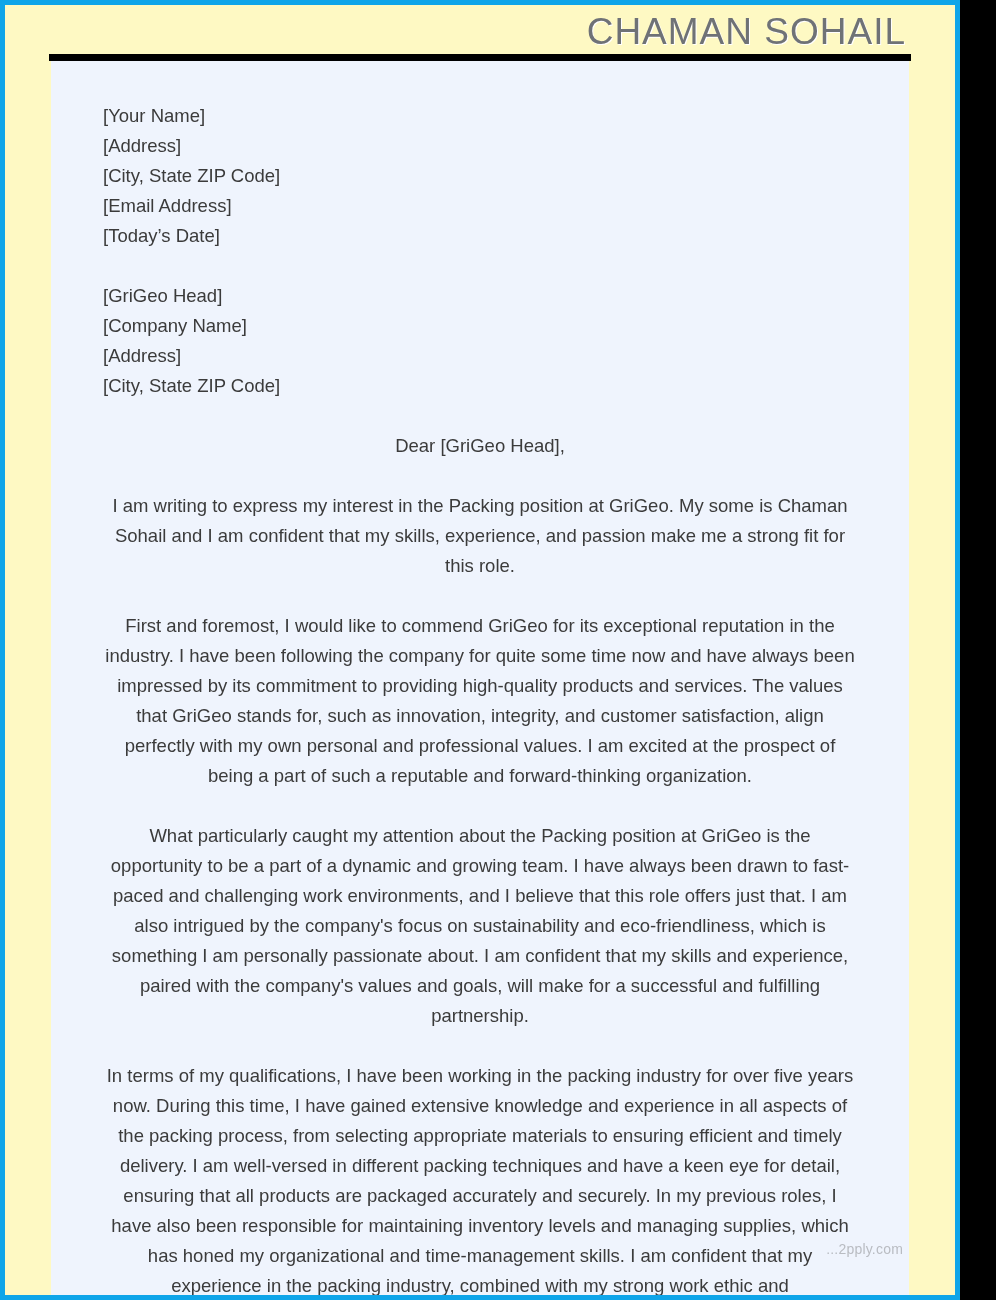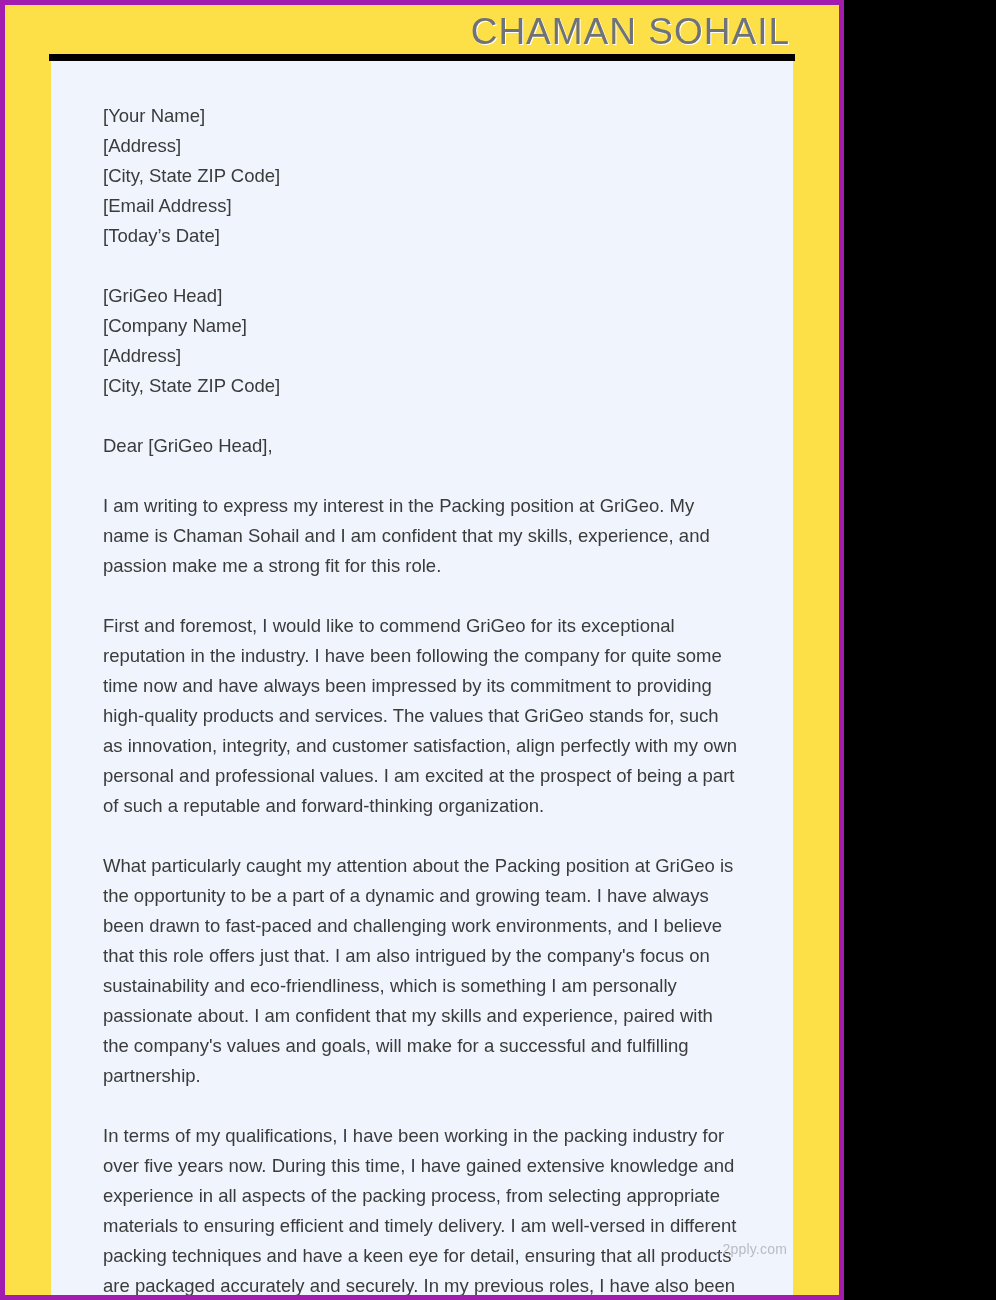--- a/index.html
+++ b/index.html
@@ -8,25 +8,25 @@
   }
   body {
     width: 996px;
     height: 1300px;
     background: #000000;
     font-family: "Liberation Sans", sans-serif;
     overflow: hidden;
   }
   .page {
     position: relative;
-    width: 844px;
+    width: 960px;
     height: 1300px;
-    background: #fde047;
+    background: #fef9c3;
     box-sizing: border-box;
-    border: 5px solid #a21caf;
+    border: 5px solid #0ea5e9;
     overflow: hidden;
   }
   .header {
     position: absolute;
     top: 5px;
     left: 5px;
     right: 5px;
     height: 44px;
     display: flex;
     align-items: center;
@@ -75,21 +75,21 @@
     font-family: "Liberation Sans", sans-serif;
     white-space: pre-line;
     margin: 0 0 30px 0;
   }
   .para {
     font-size: 18.5px;
     line-height: 30px;
     color: #3b3b3b;
     font-family: "Liberation Sans", sans-serif;
     margin: 16px 0 30px 0;
-    text-align: left;
+    text-align: center;
   }
   .watermark {
     position: absolute;
     right: 6px;
     bottom: 38px;
     font-size: 14px;
     color: #b9bcc2;
     font-family: Liberation Sans, sans-serif;
     letter-spacing: 0.2px;
   }
@@ -114,21 +114,21 @@
 [Email Address]
 [Today’s Date]</div>
 
       <div class="blk">[GriGeo Head]
 [Company Name]
 [Address]
 [City, State ZIP Code]</div>
 
       <div class="para">Dear [GriGeo Head],</div>
 
-      <p class="para">I am writing to express my interest in the Packing position at GriGeo. My name is Chaman Sohail and I am confident that my skills, experience, and passion make me a strong fit for this role.</p>
+      <p class="para">I am writing to express my interest in the Packing position at GriGeo. My some is Chaman Sohail and I am confident that my skills, experience, and passion make me a strong fit for this role.</p>
       <p class="para">First and foremost, I would like to commend GriGeo for its exceptional reputation in the industry. I have been following the company for quite some time now and have always been impressed by its commitment to providing high-quality products and services. The values that GriGeo stands for, such as innovation, integrity, and customer satisfaction, align perfectly with my own personal and professional values. I am excited at the prospect of being a part of such a reputable and forward-thinking organization.</p>
       <p class="para">What particularly caught my attention about the Packing position at GriGeo is the opportunity to be a part of a dynamic and growing team. I have always been drawn to fast-paced and challenging work environments, and I believe that this role offers just that. I am also intrigued by the company's focus on sustainability and eco-friendliness, which is something I am personally passionate about. I am confident that my skills and experience, paired with the company's values and goals, will make for a successful and fulfilling partnership.</p>
       <p class="para">In terms of my qualifications, I have been working in the packing industry for over five years now. During this time, I have gained extensive knowledge and experience in all aspects of the packing process, from selecting appropriate materials to ensuring efficient and timely delivery. I am well-versed in different packing techniques and have a keen eye for detail, ensuring that all products are packaged accurately and securely. In my previous roles, I have also been responsible for maintaining inventory levels and managing supplies, which has honed my organizational and time-management skills. I am confident that my experience in the packing industry, combined with my strong work ethic and</p>
 
     </div>
     <div class="watermark">...2pply.com</div>
   </div>
 
 </div>
 

